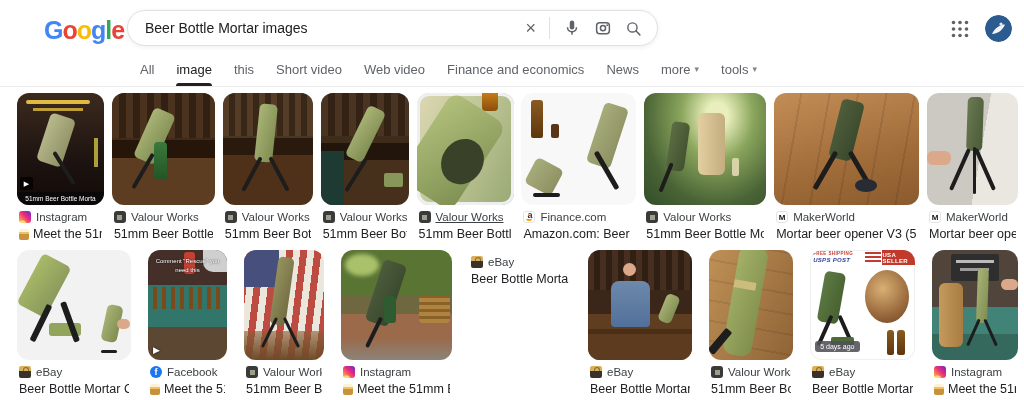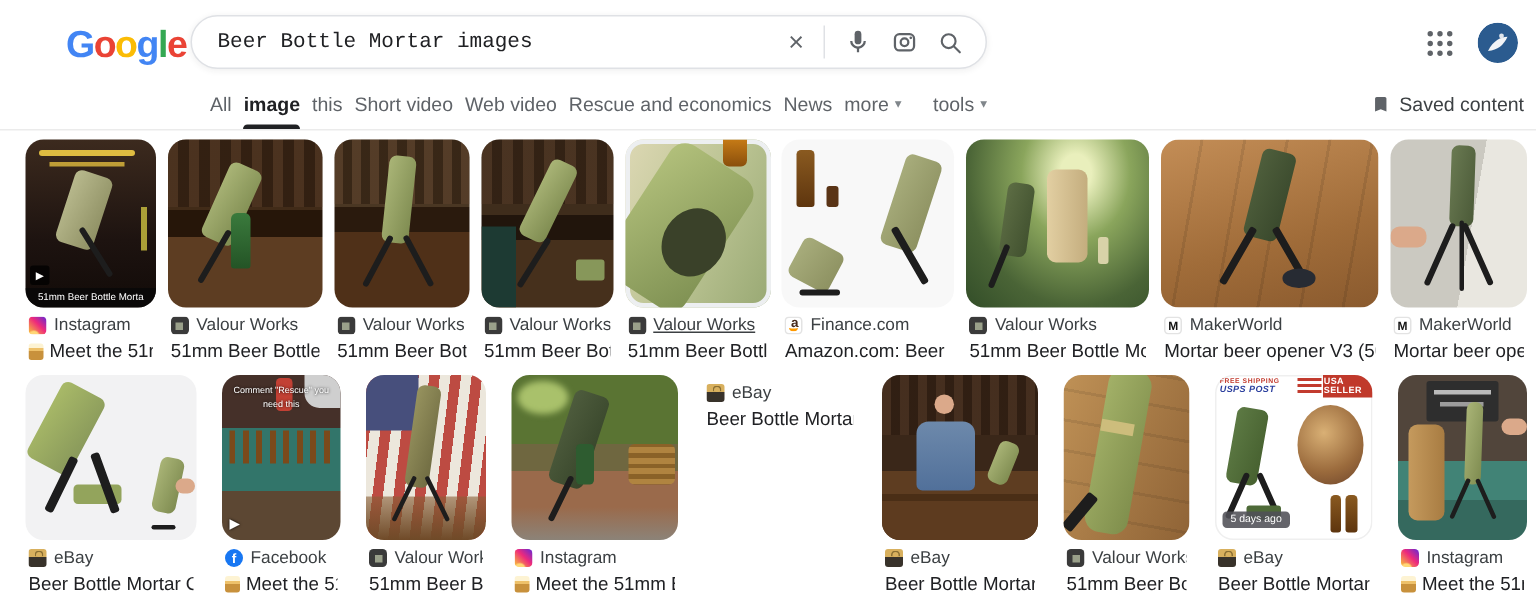--- a/index.html
+++ b/index.html
@@ -6,33 +6,33 @@
   body{width:1024px;height:400px;overflow:hidden;background:#fff;position:relative;
        font-family:"Liberation Sans","DejaVu Sans",sans-serif;color:#202124}
   i{font-style:normal}
   
   .logo{position:absolute;left:44px;top:16px;font-size:25px;font-weight:bold;letter-spacing:-1px;cursor:pointer}
   .c-b{color:#4285F4}.c-r{color:#EA4335}.c-y{color:#FBBC05}.c-g{color:#34A853}
   .search{position:absolute;left:127px;top:10px;width:531px;height:36px;background:#fff;
           border:1px solid #dfe1e5;border-radius:19px;box-shadow:0 1px 5px rgba(32,33,36,.08);
           display:flex;align-items:center;box-sizing:border-box}
   .search input{flex:1;border:0;outline:0;background:transparent;font-size:14px;color:#202124;
-          padding:0 8px 0 17px;font-family:Liberation Mono, monospace}
+          padding:0 8px 0 17px;font-family:Liberation Sans, sans-serif}
   .sb-ic{display:flex;align-items:center;gap:13px;padding-right:15px}
   .clear{font-size:18px;color:#5f6368;cursor:pointer;line-height:1}
   .vdiv{width:1px;height:22px;background:#dfe1e5}
   .icbtn{display:flex;align-items:center;cursor:pointer}
   .topright{position:absolute;right:12px;top:15px;display:flex;align-items:center;gap:16px}
   .avatar{width:27px;height:27px;border-radius:50%;overflow:hidden;display:block;cursor:pointer}
   
   .tabsbar{position:absolute;top:52px;left:0;width:1024px;height:34px;border-bottom:1px solid #ebebeb;background:#fff}
-  .tabs{position:absolute;left:140px;top:0;width:518px;height:34px;display:flex;align-items:flex-start;gap:8px;
+  .tabs{position:absolute;left:140px;top:0;width:518px;height:34px;display:flex;align-items:flex-start;gap:22px;
         font-size:13px;color:#5f6368;white-space:nowrap}
   .tab{height:34px;display:flex;align-items:center;position:relative;cursor:pointer;gap:4px}
-  .tab.active{color:#202124;font-weight:700}
+  .tab.active{color:#202124;font-weight:400}
   .tab.active::after{content:"";position:absolute;left:0;right:0;bottom:0;height:3px;background:#202124;border-radius:3px 3px 0 0}
   .arr{font-size:9px;color:#80868b}
   .tools{margin-left:auto}
   .saved{position:absolute;right:8px;top:0;height:34px;display:flex;align-items:center;gap:6px;
          font-size:13px;color:#3c4043;cursor:pointer}
   
   .results{position:absolute;top:93px;left:17px;width:1001px}
   .row{display:flex;justify-content:space-between}
   .row+.row{margin-top:7px}
   figure.tile{margin:0;flex:none}
@@ -169,39 +169,33 @@
     <span class="tab">
         <span>this</span>
       </span>
     <span class="tab">
         <span>Short video</span>
       </span>
     <span class="tab">
         <span>Web video</span>
       </span>
     <span class="tab">
-        <span>Rescue and economics</span>
+        <span>Finance and economics</span>
       </span>
     <span class="tab">
         <span>News</span>
       </span>
     <span class="tab">
         <span>more</span>
         <span class="arr">▾</span>
       </span>
     <span class="tab tools">
         <span>tools</span>
         <span class="arr">▾</span>
       </span>
-  </div>
-  <div class="saved">
-    <svg width="13" height="13" viewBox="0 0 24 24">
-        <path fill="#5f6368" d="M17 3H7a2 2 0 0 0-2 2v16l7-3 7 3V5a2 2 0 0 0-2-2z"></path>
-      </svg>
-    <span>Saved content</span>
   </div>
 </nav>
 
 <main class="results">
 
   <div class="row row1">
     <figure class="tile" id="r1c1" style="width:87px">
       <div class="thumb">
         <i class="d" style="left:10%;top:6%;width:74%;height:4px;background:#dfbc41;border-radius:2px"></i>
         <i class="d" style="left:18%;top:13%;width:58%;height:3px;background:#d8b43c;opacity:.85"></i>

